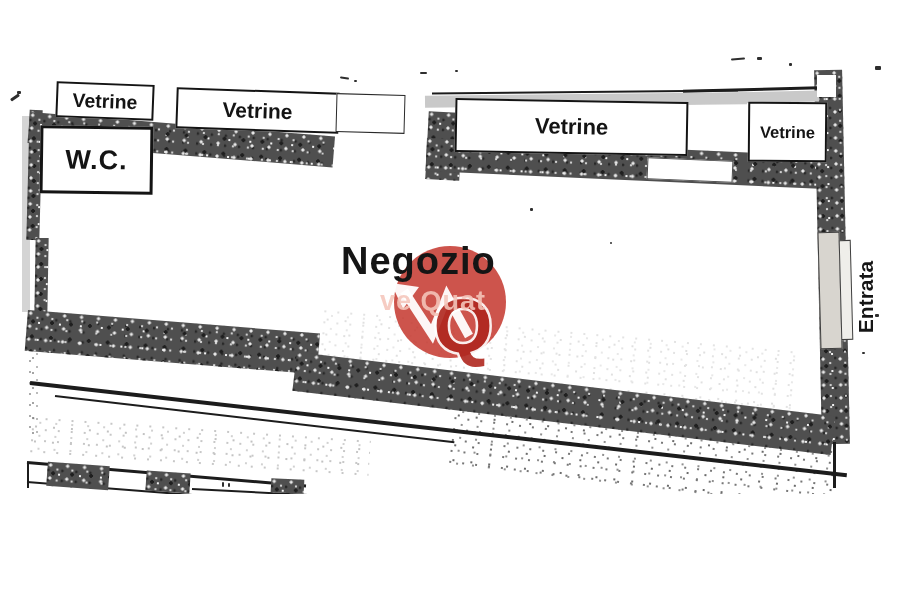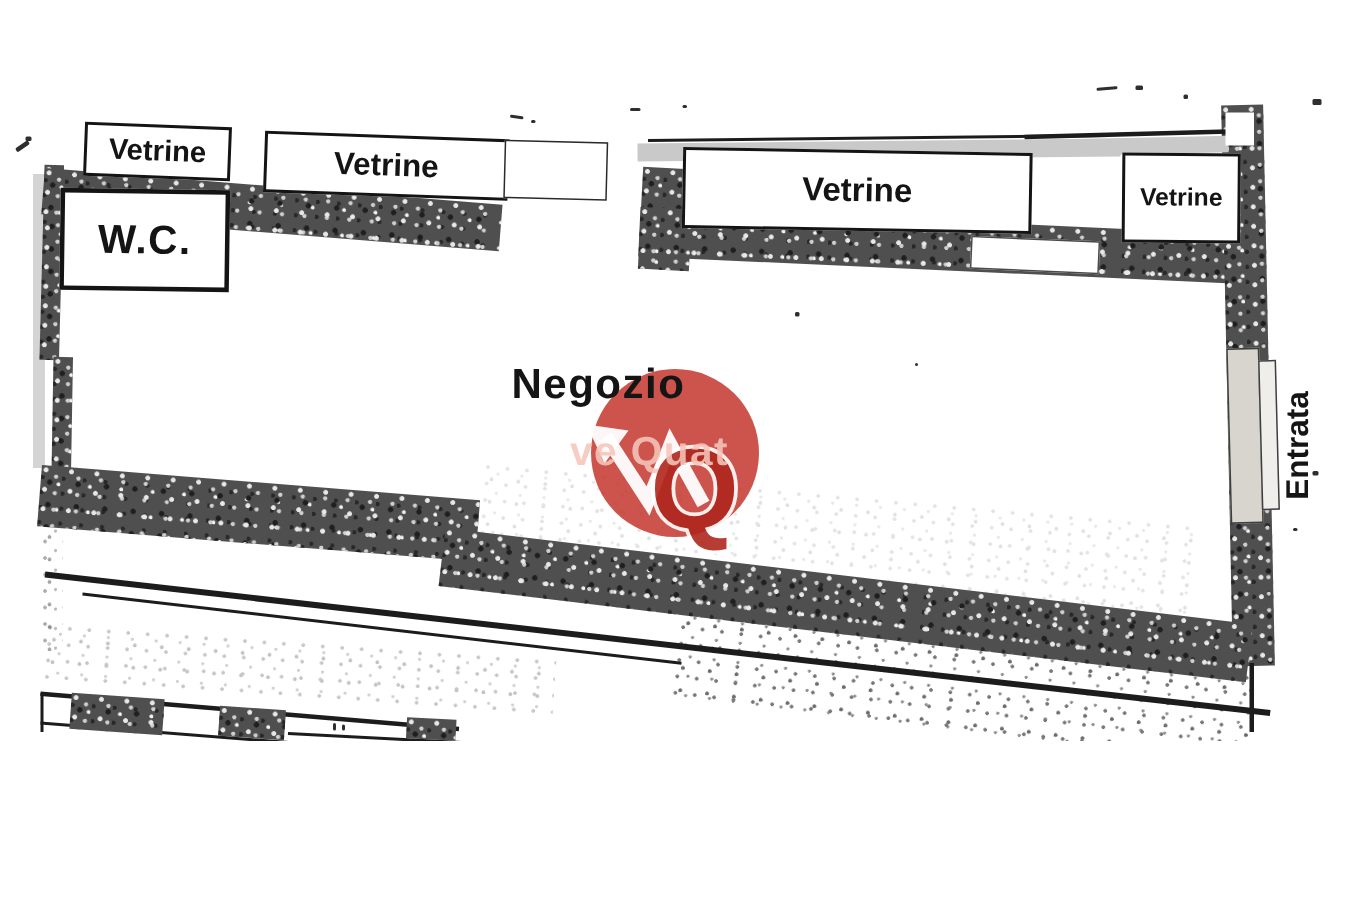--- a/index.html
+++ b/index.html
@@ -130,17 +130,17 @@
   <div id="watermark">
     <svg width="176" height="142" viewBox="0 0 176 142">
       <circle cx="78" cy="69" r="56" fill="#c5382f" opacity="0.86"></circle>
       <polyline points="32,58 60,101 75,63 97,103" fill="none" stroke="#ffffff" stroke-width="9" opacity="0.95"></polyline>
       <polygon points="19,50 47,54 31,76" fill="#ffffff" opacity="0.95"></polygon>
       <text x="91" y="119" text-anchor="middle" font-family="Liberation Sans, sans-serif" font-weight="bold" font-size="76" fill="#b0271f" stroke="#ffffff" stroke-width="5" paint-order="stroke" opacity="0.9">Q</text>
       <text x="8" y="77" font-family="Liberation Sans, sans-serif" font-weight="bold" font-size="27" fill="#f5c6bb" opacity="0.88" letter-spacing="1">ve Quat</text>
     </svg>
   </div>
 
-  <div class="label" style="left:341px;top:240px;font-size:28px;letter-spacing:1px;">Negozio</div>
+  <div class="label" style="left:341px;top:240px;font-size:38px;letter-spacing:1px;">Negozio</div>
   <div class="label" style="left:817px;top:284px;width:100px;height:26px;font-size:21px;text-align:center;transform:rotate(-90deg);">Entrata</div>
 
   <div id="bottom-cover"></div>
 </div>
 
 </body></html>

